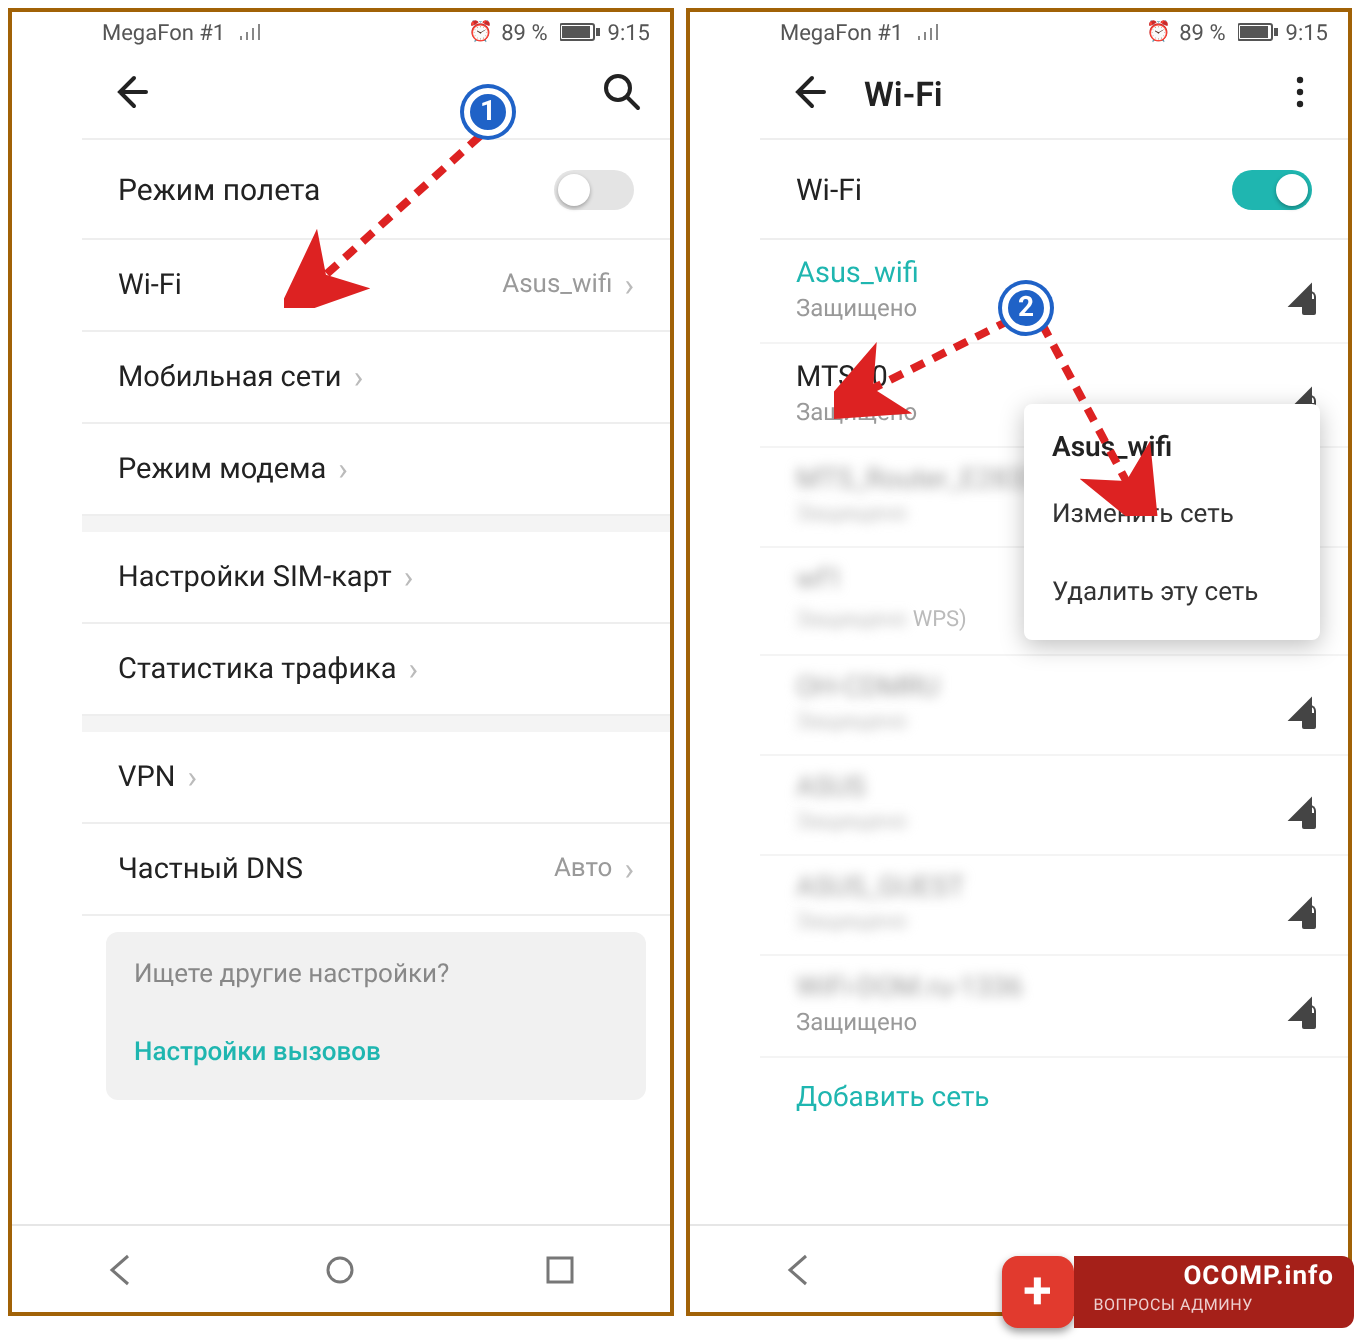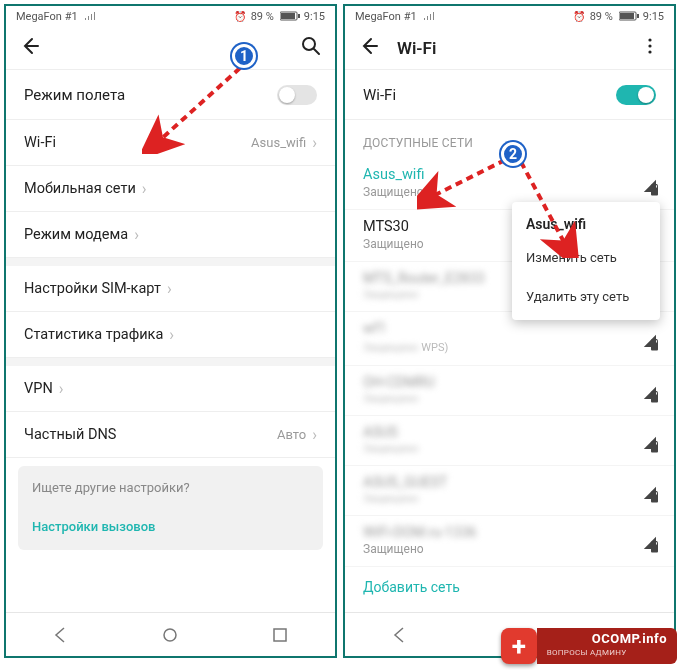--- a/index.html
+++ b/index.html
@@ -6,22 +6,23 @@
   body {
     background: #fff;
     font-family: -apple-system, Roboto, "Segoe UI", sans-serif;
     width: 683px;
     height: 670px;
     position: relative;
     overflow: hidden;
   }
   .frame {
     position: absolute;
-    border: 2px solid #0f766e;
-    background: #fff;
+    border: 2px solid #a16207;
+    background: #fff;
+    padding-left: 35px;
   }
   .frame.left { left: 4px; top: 4px; width: 333px; height: 654px; }
   .frame.right { left: 343px; top: 4px; width: 333px; height: 654px; }
 
   .statusbar {
     height: 20px;
     display: flex;
     align-items: center;
     font-size: 11px;
     color: #555;
@@ -334,21 +335,20 @@
         </svg>
     </span>
   </div>
 
   <div class="content">
     <div class="row main" style="border-bottom:1px solid #eee;">
       <span class="label">Wi-Fi</span>
       <span class="toggle on"></span>
     </div>
 
-    <div class="section-header">ДОСТУПНЫЕ СЕТИ</div>
 
     <div class="net-row active">
       <div class="name">Asus_wifi</div>
       <div class="sub">Защищено</div>
       <span class="wifi-icon">
         <span class="wifi-wrap"><span class="wifi-glyph">◢</span><span class="lock-dot"></span></span>
       </span>
     </div>
     <div class="net-row">
       <div class="name">MTS30</div>

